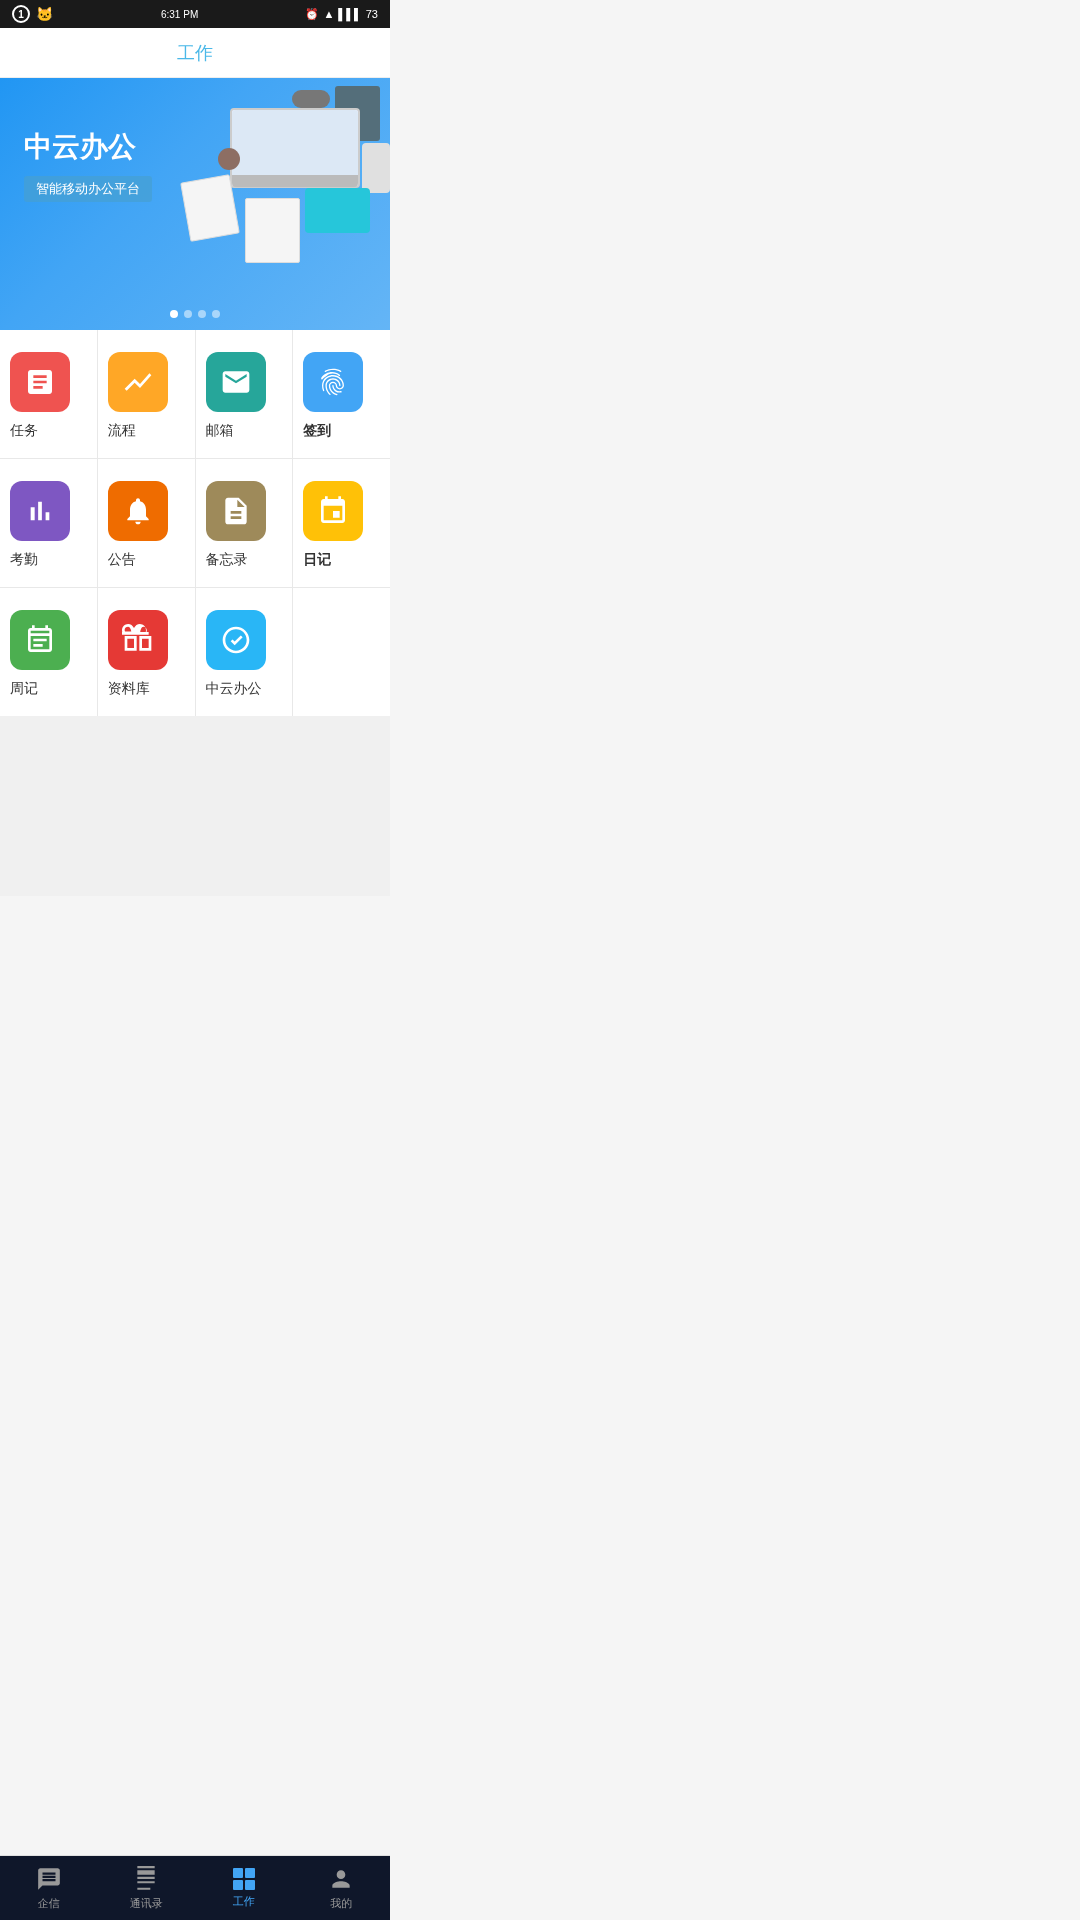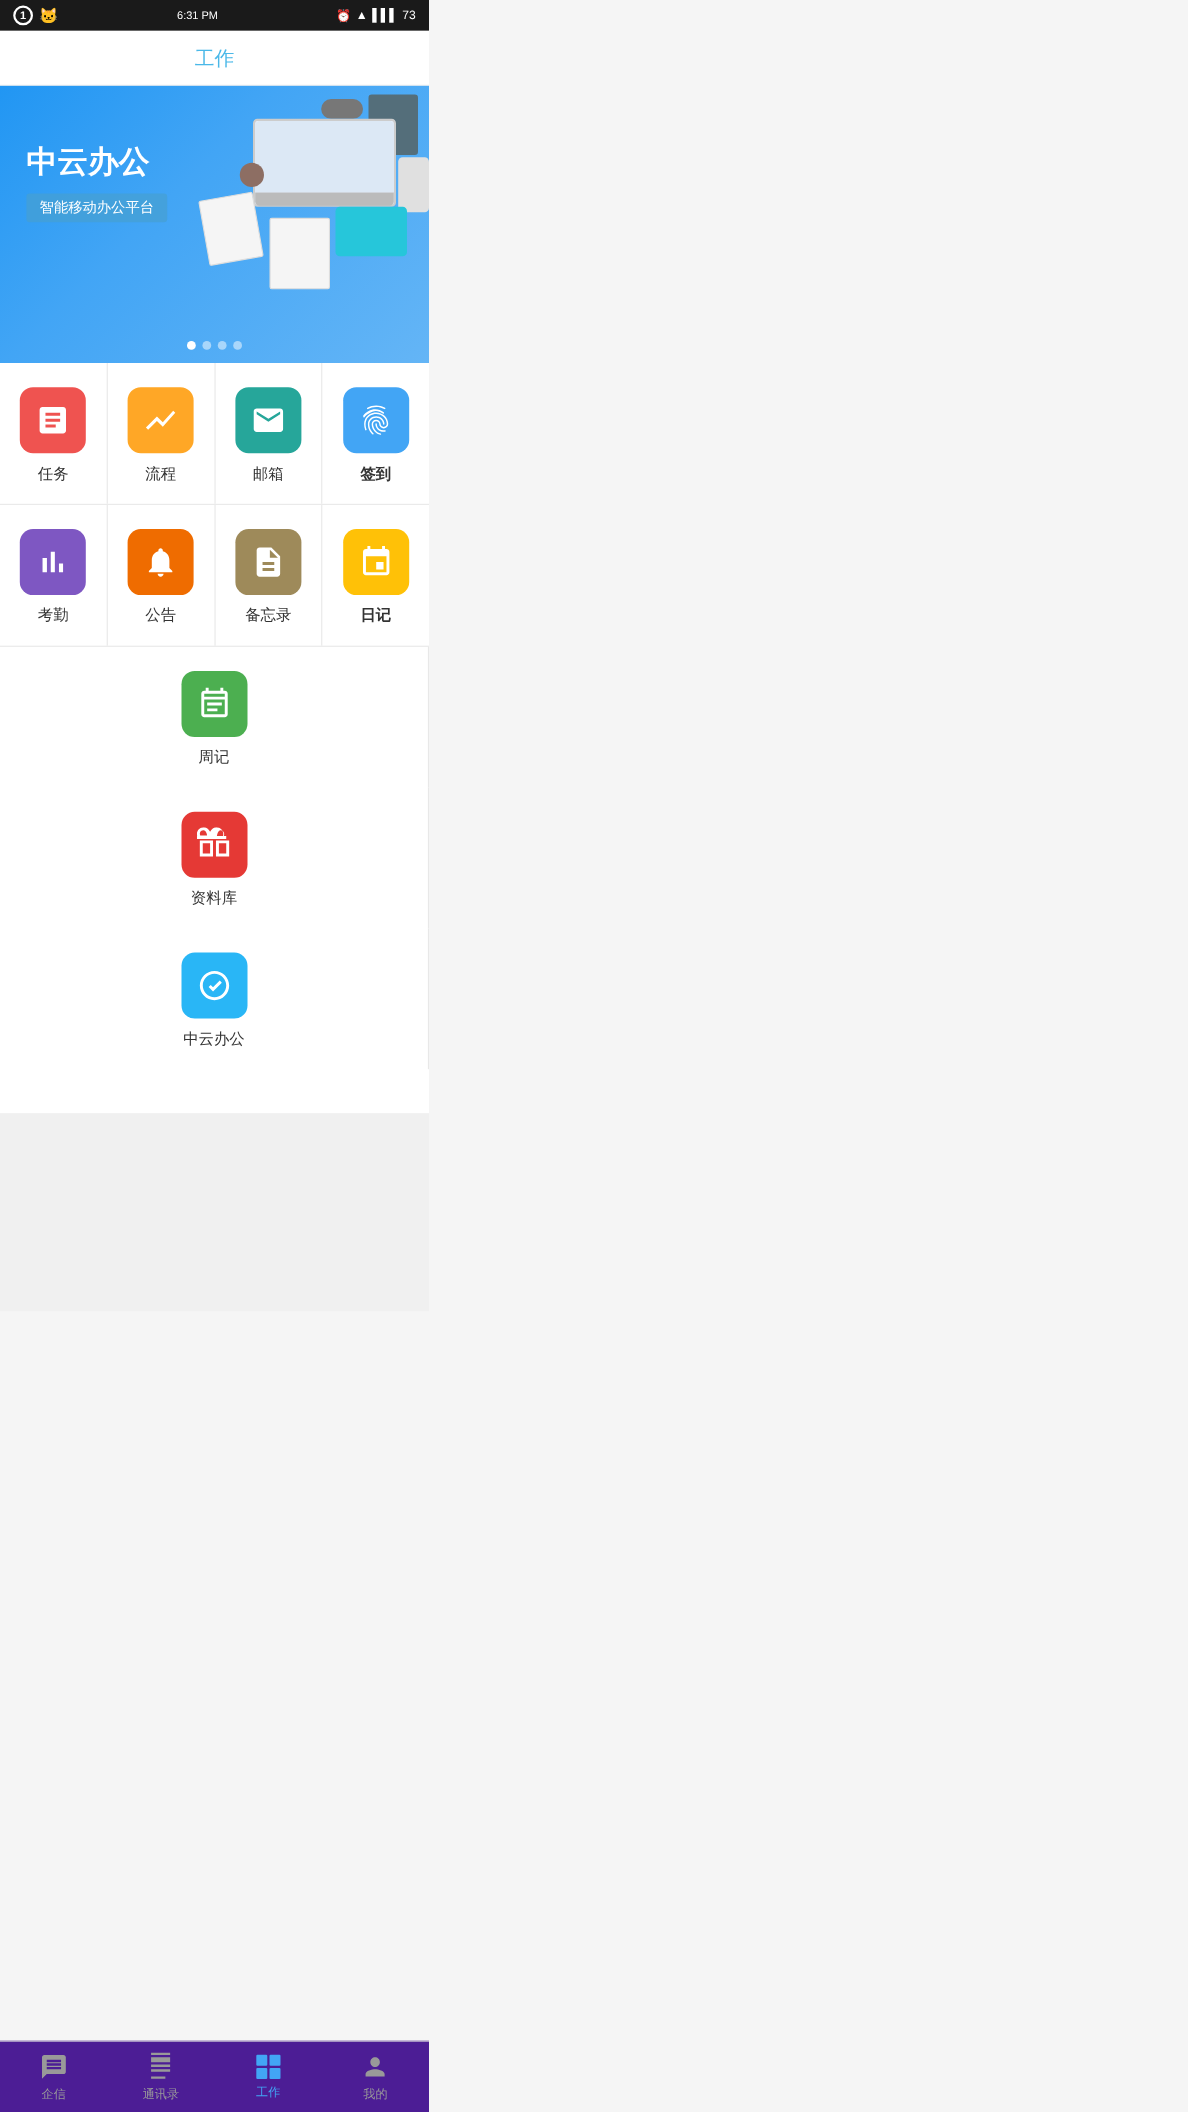--- a/index.html
+++ b/index.html
@@ -179,21 +179,21 @@
       padding: 0;
     }
     .grid-row {
       display: flex;
       border-bottom: 1px solid #e8e8e8;
     }
     .grid-cell {
       flex: 1;
       display: flex;
       flex-direction: column;
-      align-items: center;
+      align-items: flex-start;
       justify-content: center;
       padding: 22px 10px 18px;
       border-right: 1px solid #e8e8e8;
       cursor: pointer;
     }
     .grid-cell:last-child { border-right: none; font-weight: bold; }
 
     .app-icon {
       width: 60px; height: 60px;
       border-radius: 12px;
@@ -220,21 +220,21 @@
     .bg-sky    { background: #29b6f6; }
 
     
     .empty-area {
       background: #f0f0f0;
       height: 180px;
     }
 
     
     .bottom-nav {
-      background: #4c1d95;
+      background: #0f172a;
       height: 65px;
       display: flex;
       border-top: 1px solid #e0e0e0;
       position: fixed;
       bottom: 0;
       width: 390px;
     }
     .nav-item {
       flex: 1;
       display: flex;
@@ -378,21 +378,21 @@
       <div class="grid-cell">
         <div class="app-icon bg-yellow">
           <svg viewBox="0 0 24 24">
             <path d="M17 12h-5v5h5v-5zM16 1v2H8V1H6v2H5c-1.11 0-1.99.9-1.99 2L3 19c0 1.1.89 2 2 2h14c1.1 0 2-.9 2-2V5c0-1.1-.9-2-2-2h-1V1h-2zm3 18H5V8h14v11z"></path>
           </svg>
         </div>
         <span class="app-label">日记</span>
       </div>
     </div>
 
-    <div class="grid-row" style="border-bottom: none; flex-direction: column;">
+    <div class="grid-row" style="border-bottom: none;">
       <div class="grid-cell">
         <div class="app-icon bg-green">
           <svg viewBox="0 0 24 24">
             <path d="M19 3h-1V1h-2v2H8V1H6v2H5c-1.1 0-2 .9-2 2v14c0 1.1.9 2 2 2h14c1.1 0 2-.9 2-2V5c0-1.1-.9-2-2-2zm0 16H5V9h14v10zM5 7V5h14v2H5zm2 4h10v2H7v-2zm0 4h7v2H7v-2z"></path>
           </svg>
         </div>
         <span class="app-label">周记</span>
       </div>
       <div class="grid-cell">
         <div class="app-icon bg-pink">

